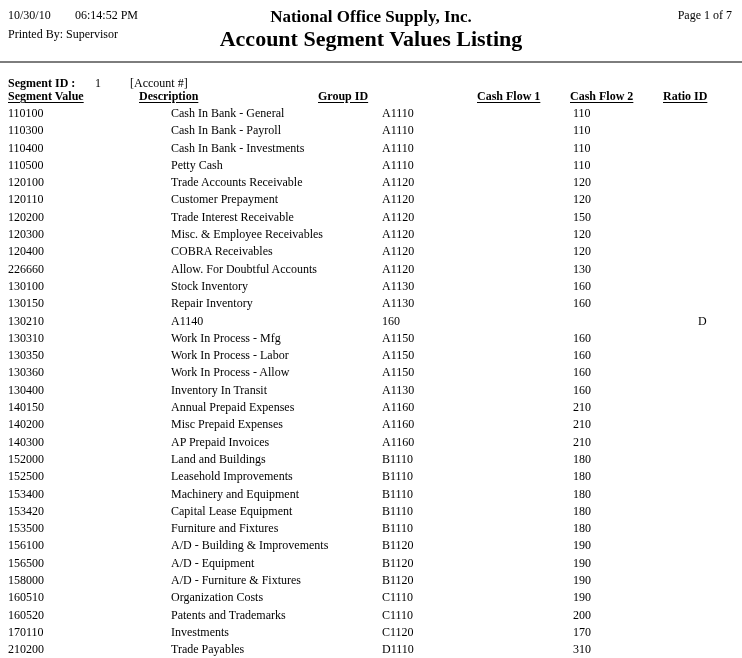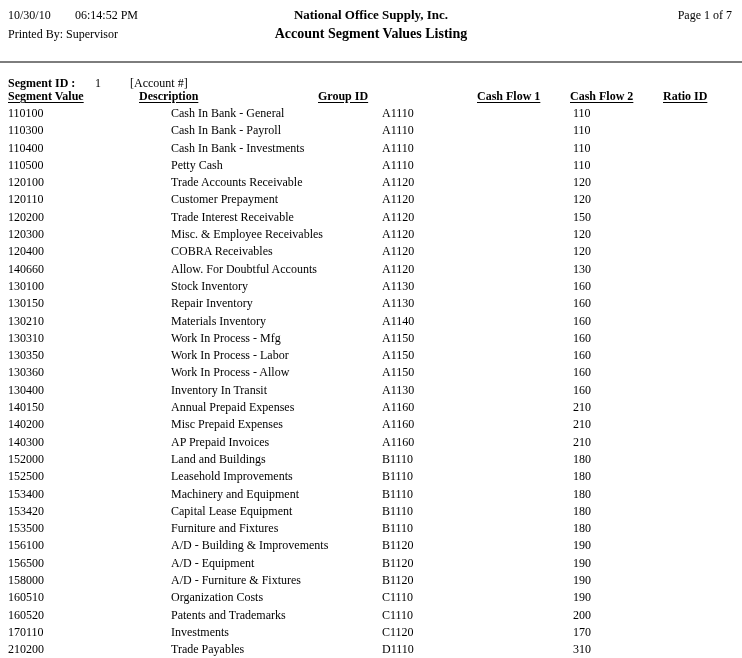--- a/index.html
+++ b/index.html
@@ -15,25 +15,25 @@
     color: #000000;
     font-family: "Liberation Serif", "DejaVu Serif", serif;
     font-size: 12px;
     overflow: hidden;
   }
   
   .rpt-header { position: absolute; top: 0; left: 0; width: 100%; height: 64px; }
   .hdr-date     { position: absolute; top: 8px;  left: 8px;  white-space: nowrap; }
   .hdr-time     { position: absolute; top: 8px;  left: 75px; white-space: nowrap; }
   .hdr-company  { position: absolute; top: 7px;  left: 0; width: 100%;
-                  text-align: center; font-weight: bold; font-size: 13px; }
+                  text-align: center; font-weight: bold; font-size: 17px; }
   .hdr-page     { position: absolute; top: 8px;  right: 10px; white-space: nowrap; }
   .hdr-printed  { position: absolute; top: 27px; left: 8px;  white-space: nowrap; }
   .hdr-title    { position: absolute; top: 26px; left: 0; width: 100%;
-                  text-align: center; font-weight: bold; font-size: 14px; }
+                  text-align: center; font-weight: bold; font-size: 22px; }
   .hdr-rule     { position: absolute; top: 61px; left: 0; width: 742px; height: 2px;
                   background: #7d7d7d; }
 
   
   .segment-line { position: absolute; top: 60px; left: 0; width: 100%; height: 16px; margin-top: 16px; }
   .seg-label { position: absolute; left: 8px;   font-weight: bold; white-space: nowrap; }
   .seg-id    { position: absolute; left: 95px;  white-space: nowrap; }
   .seg-name  { position: absolute; left: 130px; white-space: nowrap; }
 
   
@@ -155,21 +155,21 @@
         </div>
         <div class="trow">
           <div class="tcell">120400</div>
           <div class="tcell">COBRA Receivables</div>
           <div class="tcell">A1120</div>
           <div class="tcell">120</div>
           <div class="tcell"></div>
           <div class="tcell">C</div>
         </div>
         <div class="trow">
-          <div class="tcell">140660</div>
+          <div class="tcell">226660</div>
           <div class="tcell">Allow. For Doubtful Accounts</div>
           <div class="tcell">A1120</div>
           <div class="tcell">130</div>
           <div class="tcell"></div>
           <div class="tcell">B</div>
         </div>
         <div class="trow">
           <div class="tcell">130100</div>
           <div class="tcell">Stock Inventory</div>
           <div class="tcell">A1130</div>
@@ -180,21 +180,20 @@
         <div class="trow">
           <div class="tcell">130150</div>
           <div class="tcell">Repair Inventory</div>
           <div class="tcell">A1130</div>
           <div class="tcell">160</div>
           <div class="tcell"></div>
           <div class="tcell"></div>
         </div>
         <div class="trow">
           <div class="tcell">130210</div>
-          <div class="tcell">Materials Inventory</div>
           <div class="tcell">A1140</div>
           <div class="tcell">160</div>
           <div class="tcell"></div>
           <div class="tcell">D</div>
         </div>
         <div class="trow">
           <div class="tcell">130310</div>
           <div class="tcell">Work In Process - Mfg</div>
           <div class="tcell">A1150</div>
           <div class="tcell">160</div>

